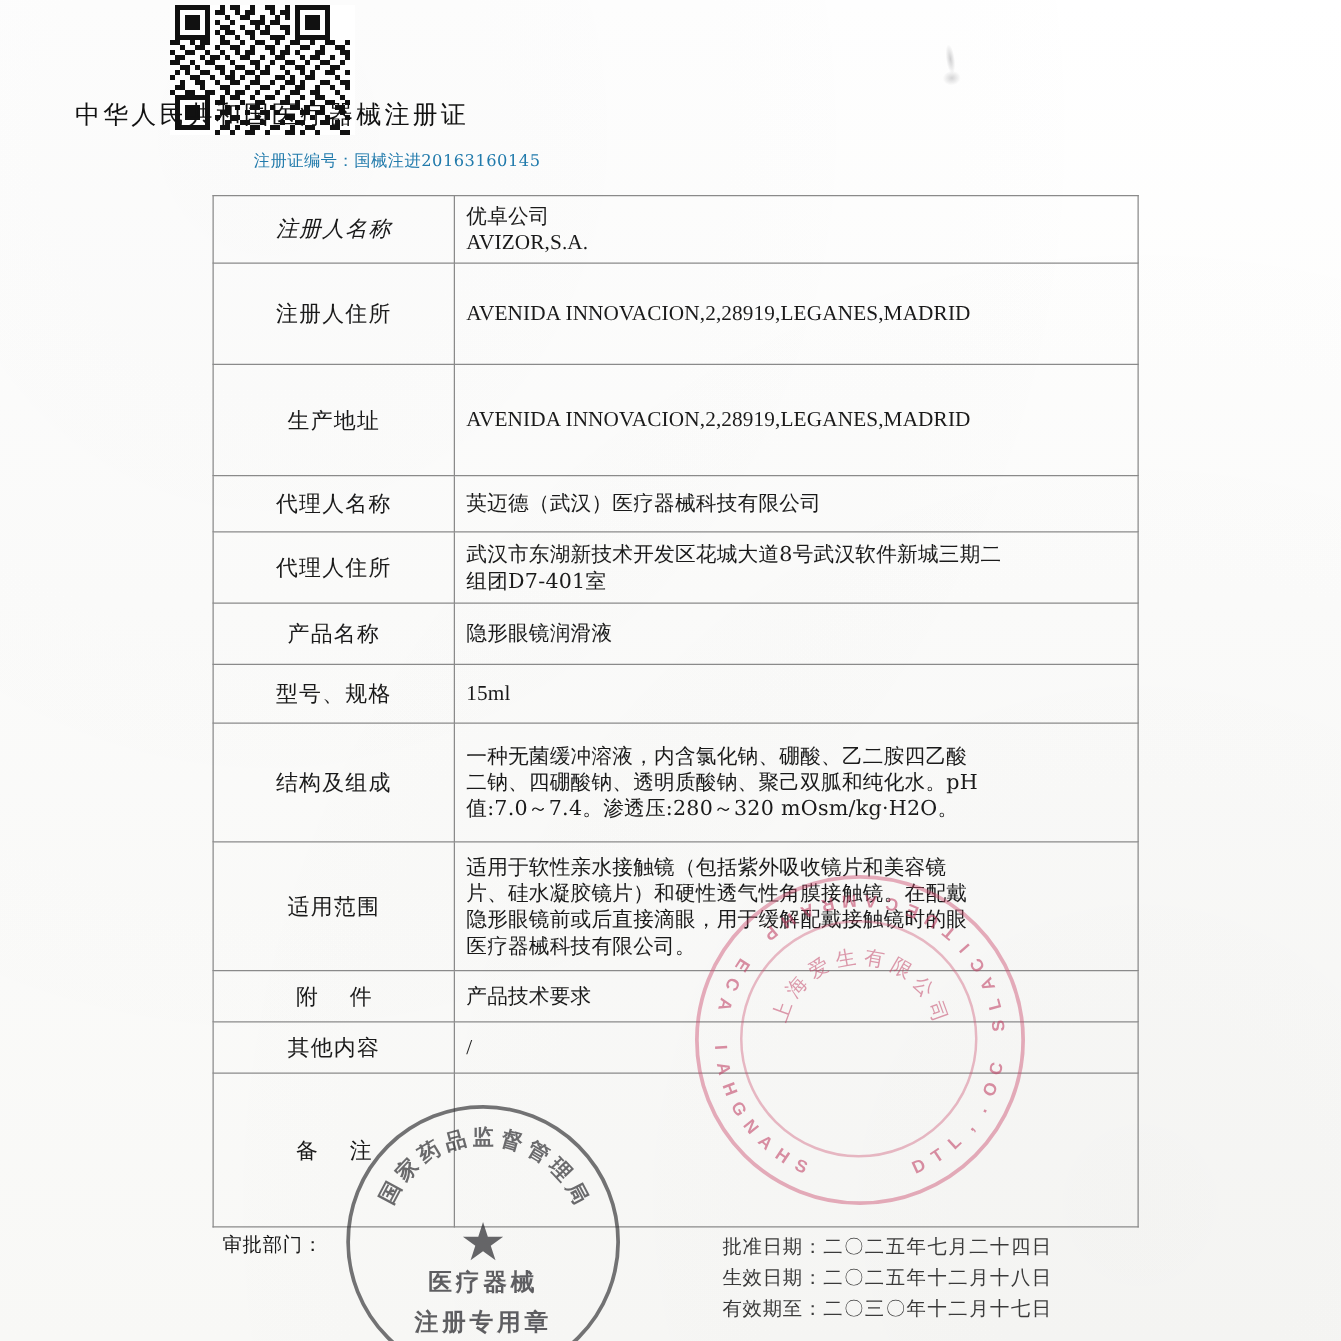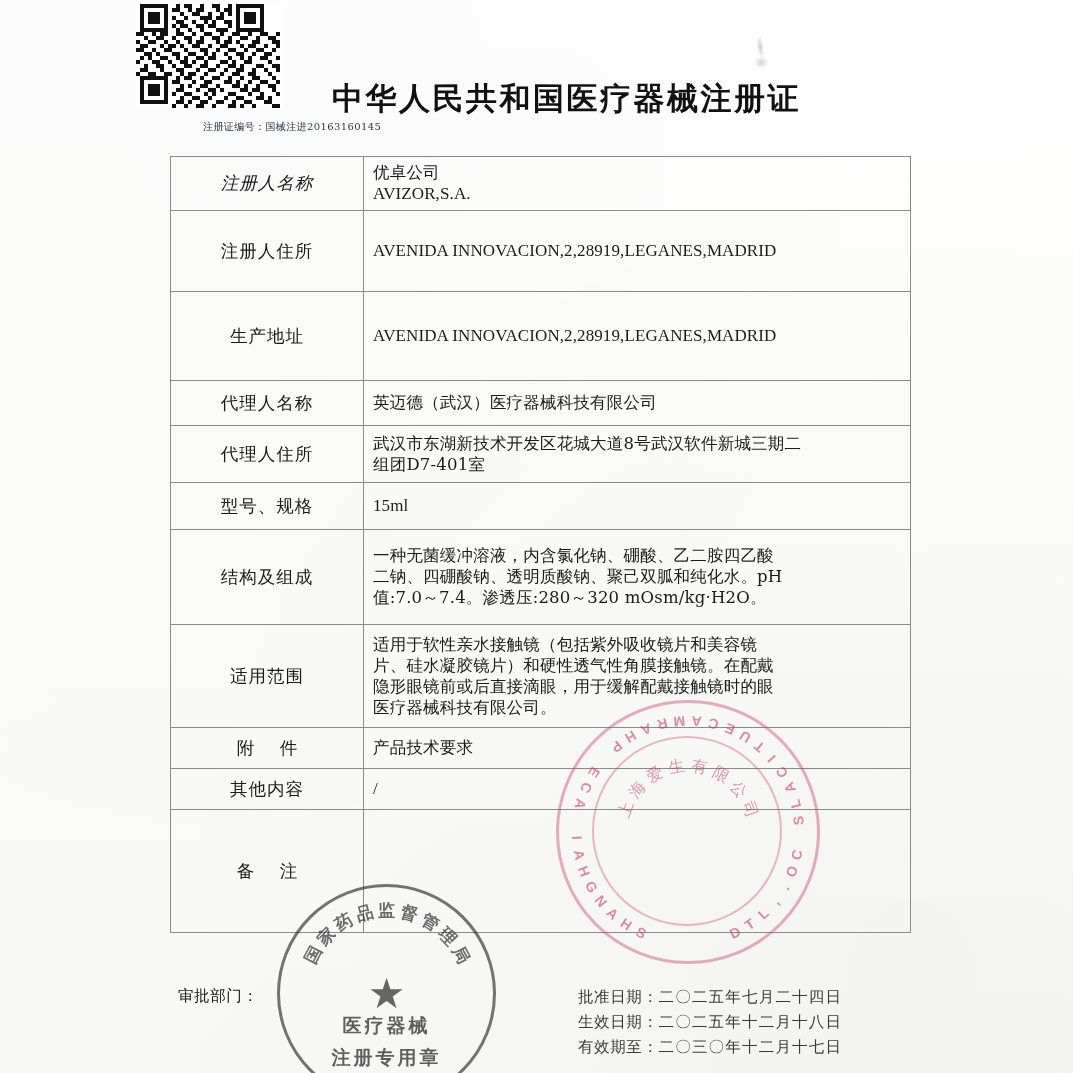--- a/index.html
+++ b/index.html
@@ -51,36 +51,36 @@
       radial-gradient(ellipse 10px 8px at 46% 76%, rgba(70,70,75,0.75), rgba(70,70,75,0) 72%);
     transform: rotate(-8deg);
   }
 
   
   .doc-title {
     position: absolute;
     left: 0;
     top: 78px;
     width: 1073px;
-    text-align: center;
+    text-align: left;
     padding-left: 60px;
     box-sizing: border-box;
-    font-size: 31px;
-    font-weight: 700;
+    font-size: 20px;
+    font-weight: 400;
     letter-spacing: 2.5px;
     font-family: "DejaVu Sans", "Liberation Sans", sans-serif;
     color: #111;
   }
   .doc-regno {
     position: absolute;
     left: 203px;
     top: 120px;
-    font-size: 10px;
+    font-size: 13px;
     letter-spacing: 0.4px;
-    color: #0f172a;
+    color: #0369a1;
     opacity: 0.88;
   }
 
   
   .cert-table {
     position: absolute;
     left: 170px;
     top: 156px;
     width: 741px;
     border-collapse: collapse;
@@ -587,20 +587,30 @@
           <span class="lbl">代理人住所</span>
         </td>
         <td>
           <span class="val cn">
             <span class="ln">武汉市东湖新技术开发区花城大道8号武汉软件新城三期二</span>
             <span class="ln">组团D7-401室</span>
           </span>
         </td>
       </tr>
       <tr>
+        <td class="h-prod">
+          <span class="lbl">产品名称</span>
+        </td>
+        <td>
+          <span class="val cn">
+            <span class="ln">隐形眼镜润滑液</span>
+          </span>
+        </td>
+      </tr>
+      <tr>
         <td class="h-model">
           <span class="lbl">型号、规格</span>
         </td>
         <td>
           <span class="val en">
             <span class="ln en">15ml</span>
           </span>
         </td>
       </tr>
       <tr>

